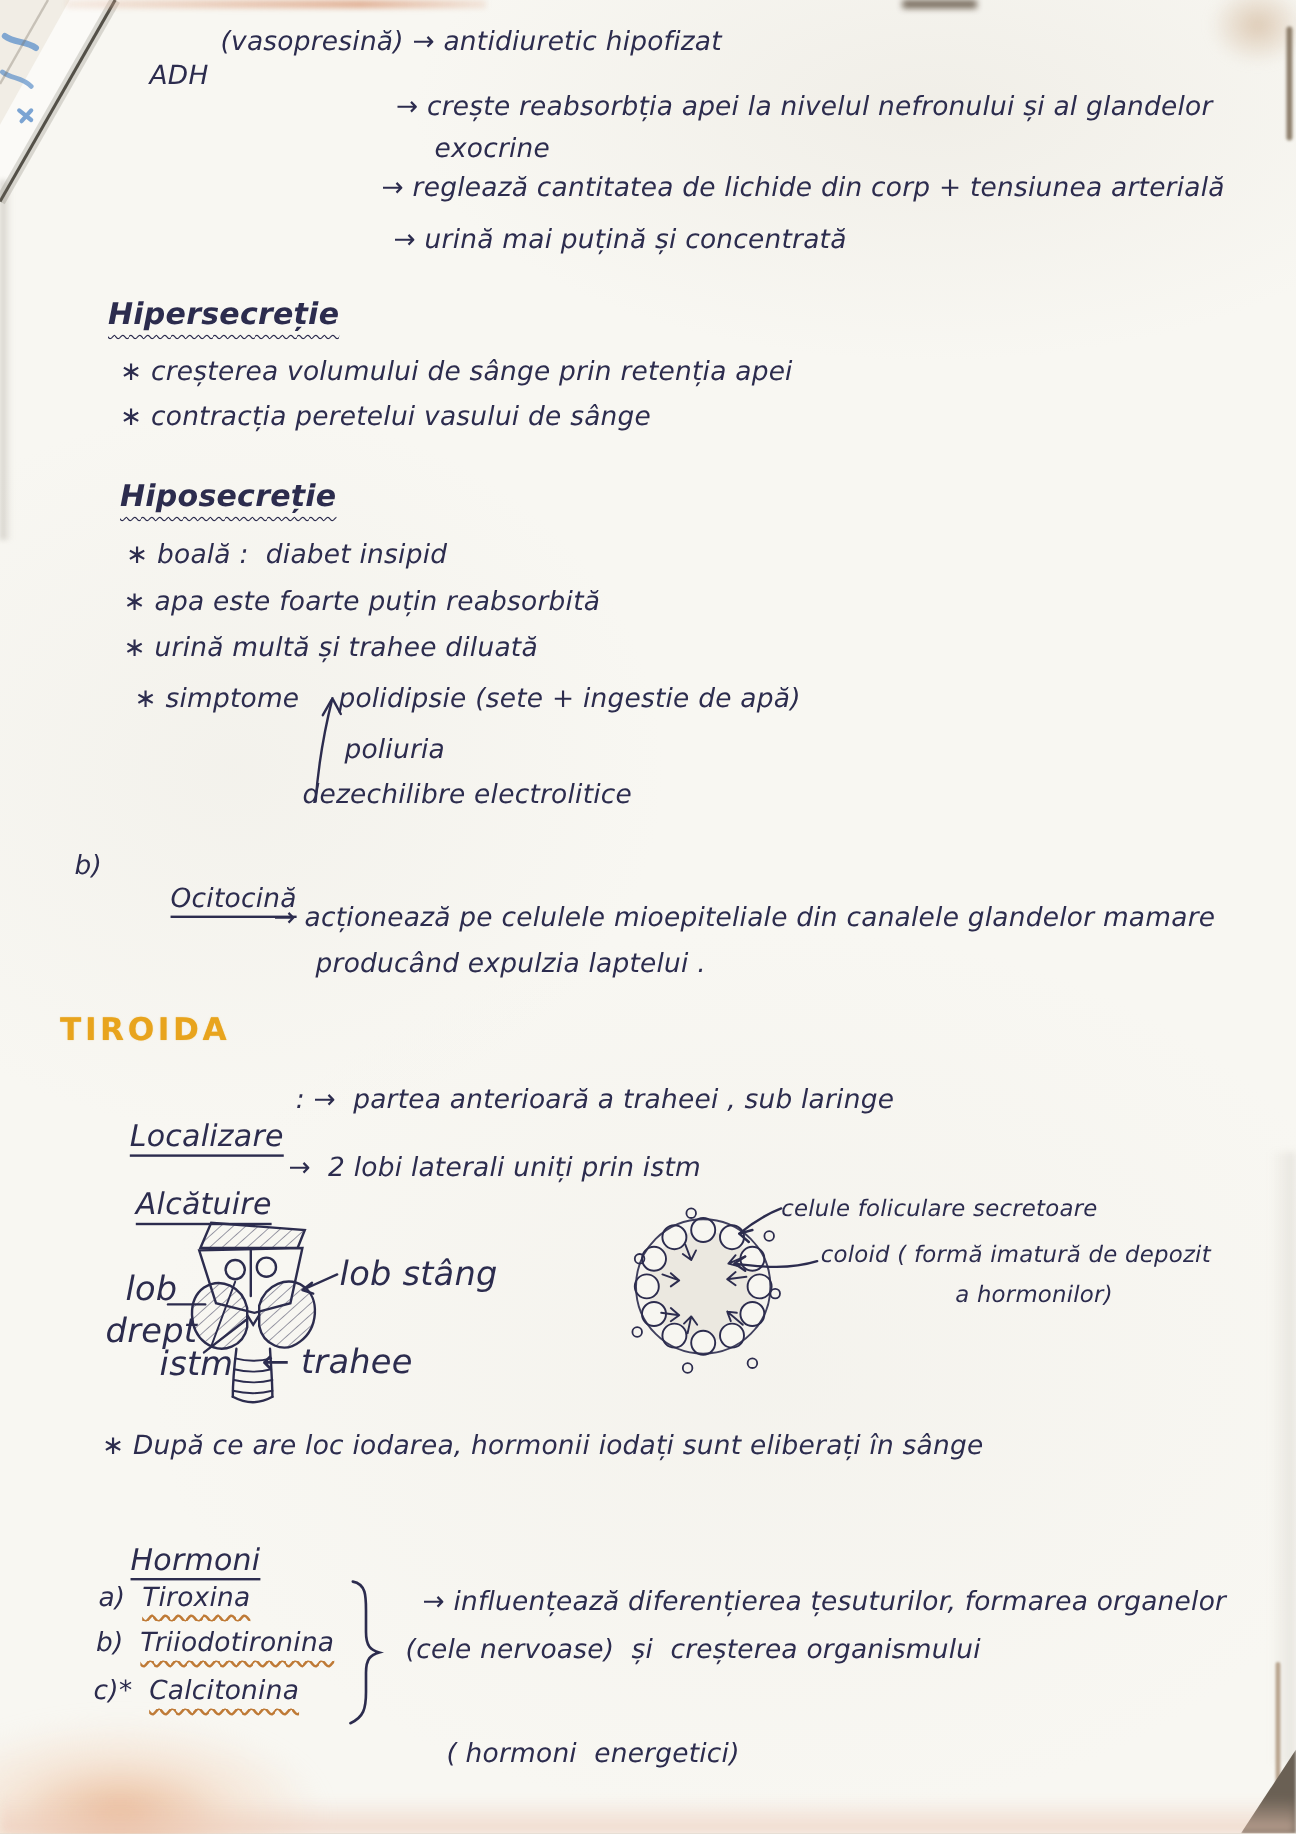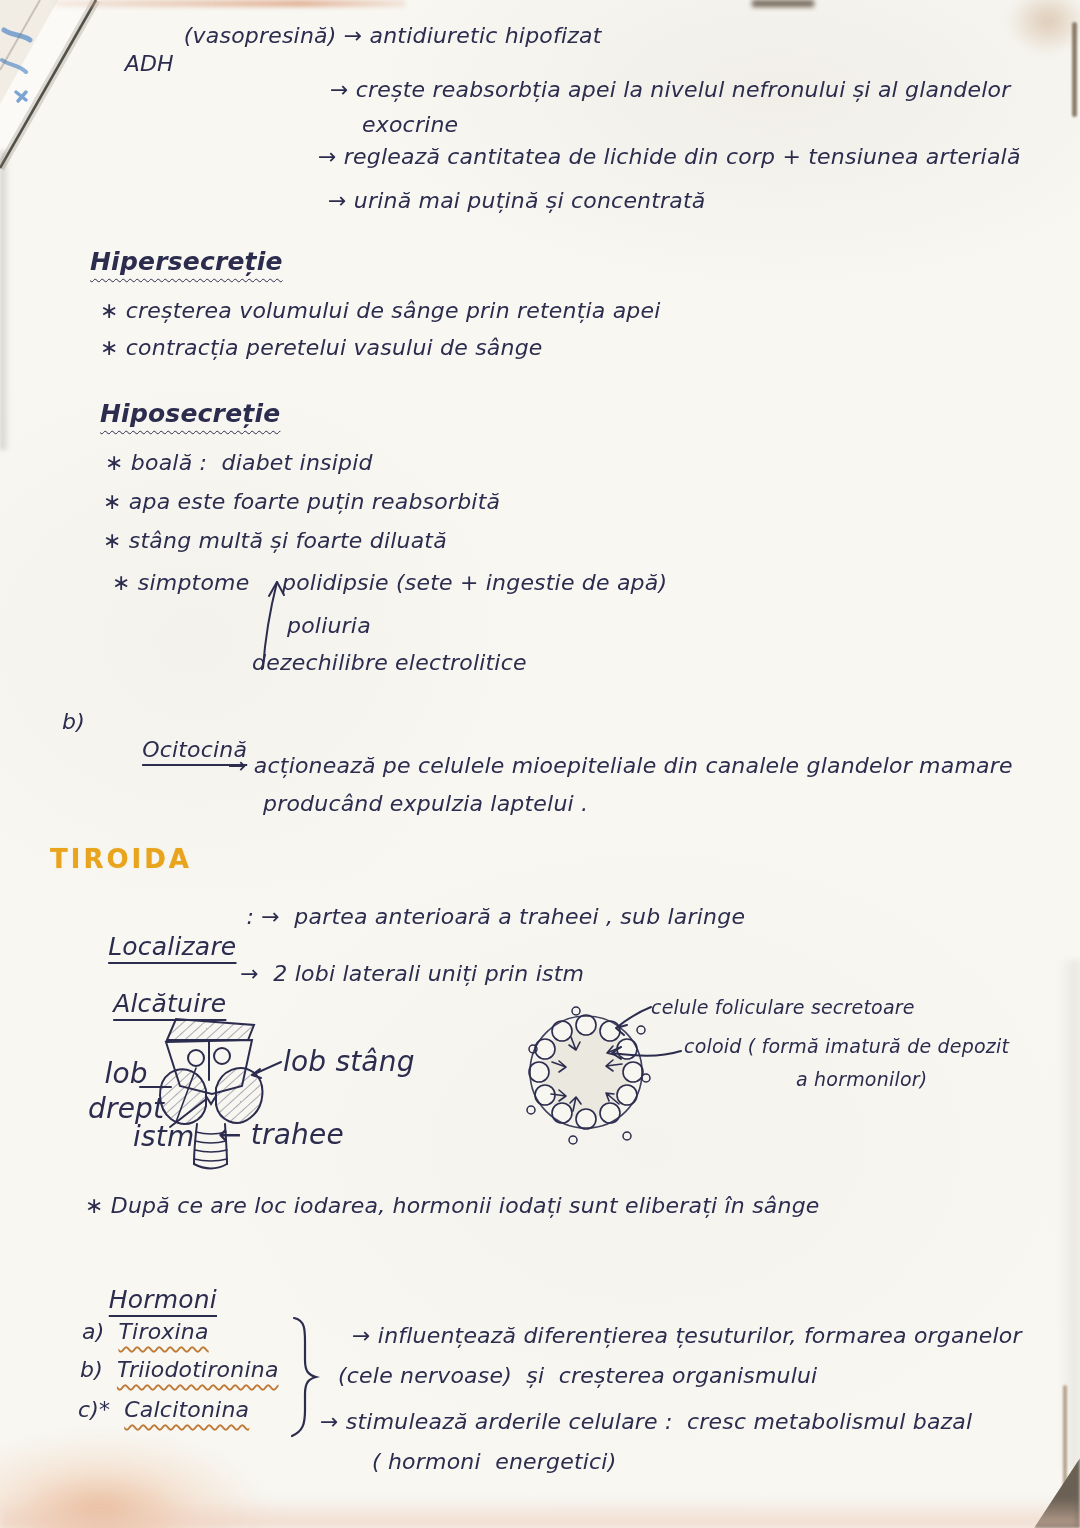--- a/index.html
+++ b/index.html
@@ -124,21 +124,21 @@
 
   
   <div class="hw sec wavy-ink" style="left:90px;top:246px;">Hipersecreție</div>
   <div class="hw" style="left:100px;top:297px;">∗ creșterea volumului de sânge prin retenția apei</div>
   <div class="hw" style="left:100px;top:334px;">∗ contracția peretelui vasului de sânge</div>
 
   
   <div class="hw sec wavy-ink" style="left:100px;top:398px;">Hiposecreție</div>
   <div class="hw" style="left:105px;top:449px;">∗ boală :  diabet insipid</div>
   <div class="hw" style="left:103px;top:488px;">∗ apa este foarte puțin reabsorbită</div>
-  <div class="hw" style="left:103px;top:527px;">∗ stâng multă și foarte diluată</div>
+  <div class="hw" style="left:103px;top:527px;">∗ urină multă și trahee diluată</div>
   <div class="hw" style="left:112px;top:569px;">∗ simptome</div>
   <div class="hw" style="left:282px;top:569px;">polidipsie (sete + ingestie de apă)</div>
   <div class="hw" style="left:287px;top:612px;">poliuria</div>
   <div class="hw" style="left:252px;top:649px;">dezechilibre electrolitice</div>
 
   
   <div class="hw row" style="left:62px;top:708px;">
     <span class="gap14">b)</span>
     <span class="rel gap10">
       <span class="ul-ink">Ocitocină</span>
@@ -194,21 +194,20 @@
     <span class="wavy-orange">Triiodotironina</span>
   </div>
   <div class="hw row" style="left:78px;top:1396px;">
     <span class="gap14">c)*</span>
     <span class="wavy-orange">Calcitonina</span>
   </div>
 
   
   <div class="hw sm" style="left:318px;top:1322px;margin-left:34px;">→ influențează diferențierea țesuturilor, formarea organelor</div>
   <div class="hw sm" style="left:338px;top:1362px;">(cele nervoase)  și  creșterea organismului</div>
-  <div class="hw sm" style="left:320px;top:1408px;">→ stimulează arderile celulare :  cresc metabolismul bazal</div>
   <div class="hw sm" style="left:372px;top:1448px;">( hormoni  energetici)</div>
 
   
   <svg class="sketch" width="1080" height="1528" viewBox="0 0 1080 1528">
     <defs>
       <pattern id="hatch" width="7" height="7" patternUnits="userSpaceOnUse" patternTransform="rotate(48)">
         <line x1="0" y1="0" x2="0" y2="7" stroke="#3a3a58" stroke-width="1.1" opacity="0.75"></line>
       </pattern>
     </defs>
     <g stroke="#2c2c4e" stroke-width="2" fill="none" stroke-linecap="round">

